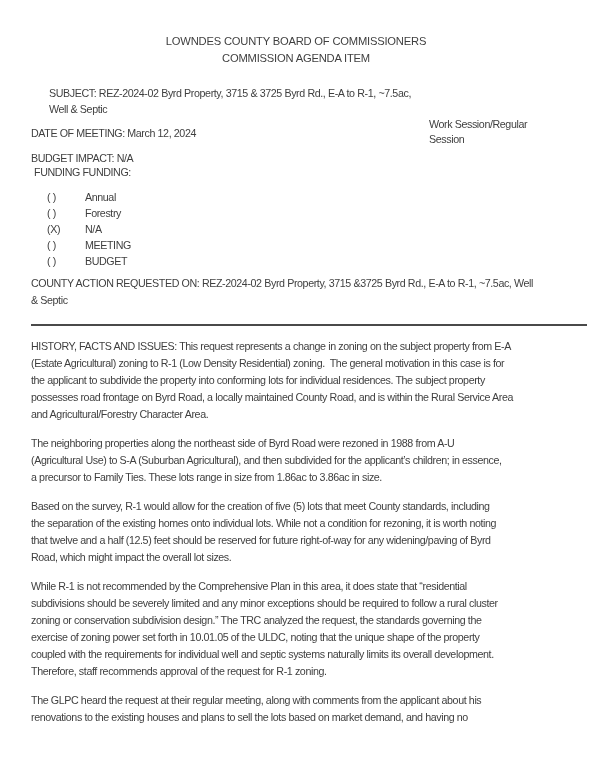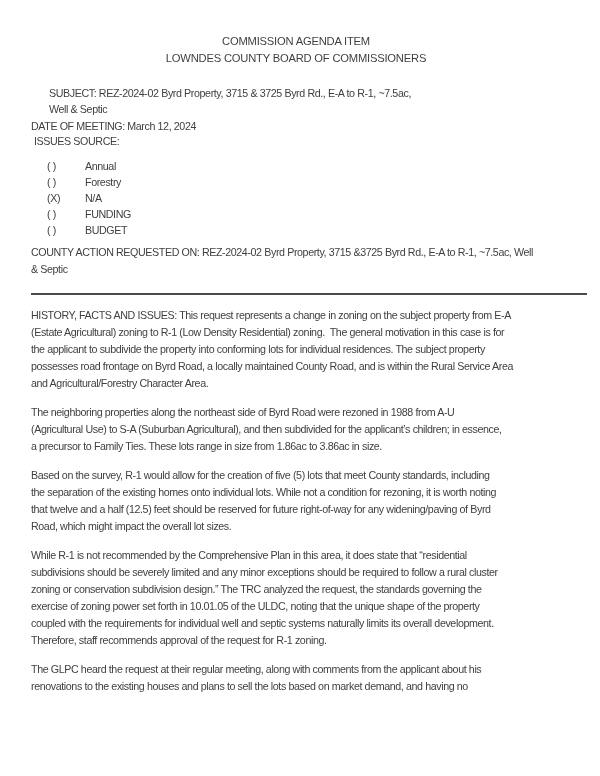--- a/index.html
+++ b/index.html
@@ -67,49 +67,52 @@
     line-height: 17px;
     white-space: pre;
   }
 </style>
 </head>
 <body>
 
 <div class="page">
 
   <div class="doc-header">
+    <div>LOWNDES COUNTY BOARD OF COMMISSIONERS</div>
     <div>COMMISSION AGENDA ITEM</div>
-    <div>LOWNDES COUNTY BOARD OF COMMISSIONERS</div>
   </div>
 
   <div class="subject">SUBJECT: REZ-2024-02 Byrd Property, 3715 &amp; 3725 Byrd Rd., E-A to R-1, ~7.5ac,
 Well &amp; Septic</div>
 
   <div class="meeting-row">
     <div class="meeting-date">DATE OF MEETING: March 12, 2024</div>
+    <div class="session-type">Work Session/Regular
+Session</div>
   </div>
 
-  <div class="funding-label">ISSUES SOURCE:</div>
+  <div class="budget">BUDGET IMPACT: N/A</div>
+  <div class="funding-label">FUNDING FUNDING:</div>
 
   <div class="options">
     <div class="option-row">
       <span class="option-mark">( )</span>
       <span class="option-label">Annual</span>
     </div>
     <div class="option-row">
       <span class="option-mark">( )</span>
       <span class="option-label">Forestry</span>
     </div>
     <div class="option-row">
       <span class="option-mark">(X)</span>
       <span class="option-label">N/A</span>
     </div>
     <div class="option-row">
       <span class="option-mark">( )</span>
-      <span class="option-label">FUNDING</span>
+      <span class="option-label">MEETING</span>
     </div>
     <div class="option-row">
       <span class="option-mark">( )</span>
       <span class="option-label">BUDGET</span>
     </div>
   </div>
 
   <div class="county-action">COUNTY ACTION REQUESTED ON: REZ-2024-02 Byrd Property, 3715 &amp;3725 Byrd Rd., E-A to R-1, ~7.5ac, Well
 &amp; Septic</div>
   <div class="rule"></div>

